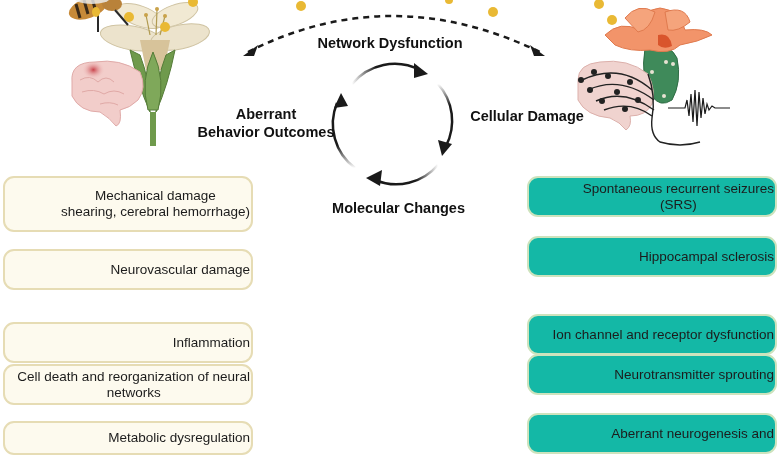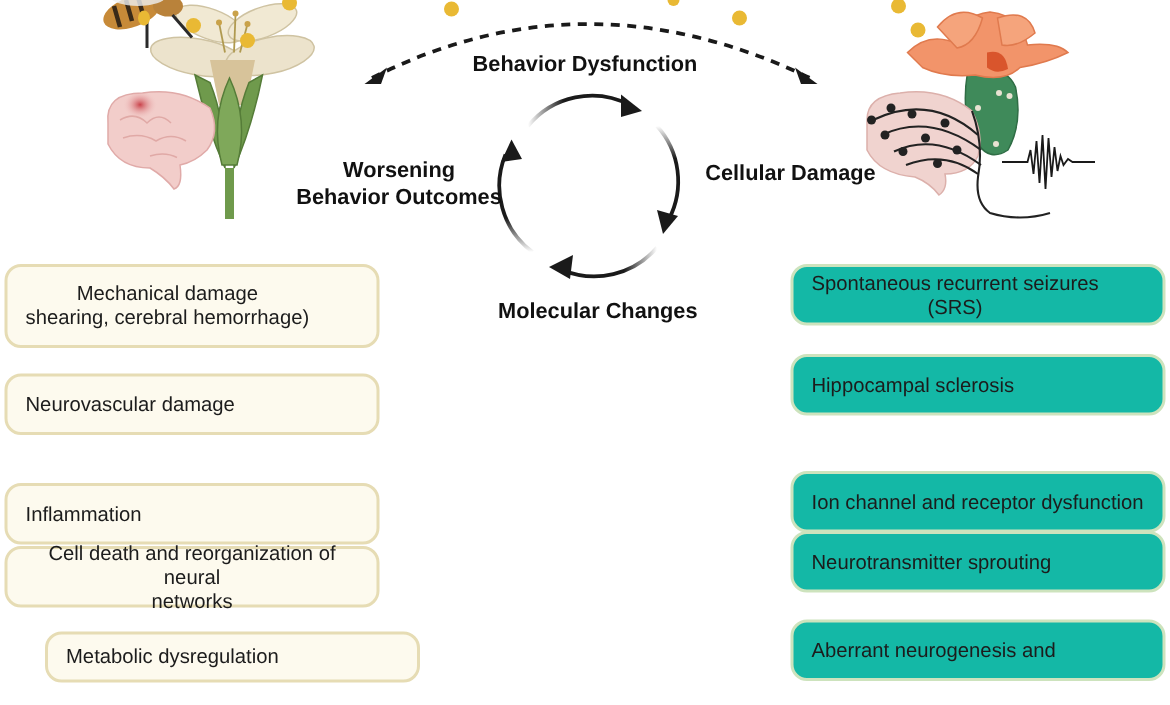--- a/index.html
+++ b/index.html
@@ -1,20 +1,20 @@
 <!DOCTYPE html>
 <html><head>
 <meta charset="utf-8">
 <style>
   html, body { margin: 0; padding: 0; background: #ffffff; }
   body { width: 780px; height: 470px; position: relative; overflow: hidden;
          font-family: "Liberation Sans", "DejaVu Sans", sans-serif; color: #1a1a1a; }
   .label-bold { position: absolute; font-weight: bold; font-size: 14.5px; color: #111; text-align: center; line-height: 18px; }
-  .box { position: absolute; box-sizing: border-box; border-radius: 11px; display: flex; align-items: center; justify-content: flex-start;
-         text-align: center; font-size: 13.5px; line-height: 16px; color: #1c1c1c; padding: 0 12px; }
+  .box { position: absolute; box-sizing: border-box; border-radius: 11px; display: flex; align-items: center; justify-content: flex-end;
+         text-align: center; font-size: 13.5px; line-height: 16px; color: #1c1c1c; padding: 0 1px; }
   .box.left { left: 3px; width: 250px; background: #fdfaee; border: 2px solid #e6dcb4; }
   .box.right { left: 527px; width: 250px; background: #14b8a6; border: 2px solid #cde3bd; }
   svg { position: absolute; overflow: visible; }
 </style>
 </head>
 <body>
 
 <svg width="260" height="160" style="left:0;top:0;">
 
   <rect x="150" y="112" width="6" height="34" fill="#6f9a4c"></rect>
@@ -145,25 +145,25 @@
   <path d="M438 84 A55 55 0 0 1 446 146" fill="none" stroke="url(#fadeB)" stroke-width="2.5"></path>
   <polygon points="442,156 438,140 452,144" fill="#1a1a1a"></polygon>
 
   <path d="M438 165 A55 55 0 0 1 375 180" fill="none" stroke="url(#fadeC)" stroke-width="2.5"></path>
   <polygon points="366,178 382,170 380,186" fill="#1a1a1a"></polygon>
 
   <path d="M355 168 A55 55 0 0 1 337 103" fill="none" stroke="url(#fadeD)" stroke-width="2.5"></path>
   <polygon points="341,93 334,108 348,106" fill="#1a1a1a"></polygon>
 </svg>
 
-<div class="label-bold" style="left:300px; top:34px; width:180px;">Behavior Dysfunction</div>
+<div class="label-bold" style="left:300px; top:34px; width:180px;">Network Dysfunction</div>
 <div class="label-bold" style="left:462px; top:107px; width:130px;">Cellular Damage</div>
 <div class="label-bold" style="left:315px; top:199px; width:150px;text-align:right;">Molecular Changes</div>
 <div class="label-bold" style="left:196px; top:105px; width:140px;">
-  <div>Worsening</div>
+  <div>Aberrant</div>
   <div>Behavior Outcomes</div>
 </div>
 
 <div class="box left" style="top:176px; height:56px;">
   <div>
     <div>Mechanical damage</div>
     <div>shearing, cerebral hemorrhage)</div>
   </div>
 </div>
 <div class="box left" style="top:249px; height:41px;">
@@ -171,21 +171,21 @@
 </div>
 <div class="box left" style="top:306px; height:41px;margin-top:16px;">
   <div>Inflammation</div>
 </div>
 <div class="box left" style="top:364px; height:41px;">
   <div>
     <div>Cell death and reorganization of neural</div>
     <div>networks</div>
   </div>
 </div>
-<div class="box left" style="top:421px; height:34px;margin-left:27px;">
+<div class="box left" style="top:421px; height:34px;">
   <div>Metabolic dysregulation</div>
 </div>
 
 <div class="box right" style="top:176px; height:41px;">
   <div>
     <div>Spontaneous recurrent seizures</div>
     <div>(SRS)</div>
   </div>
 </div>
 <div class="box right" style="top:236px; height:41px;">

